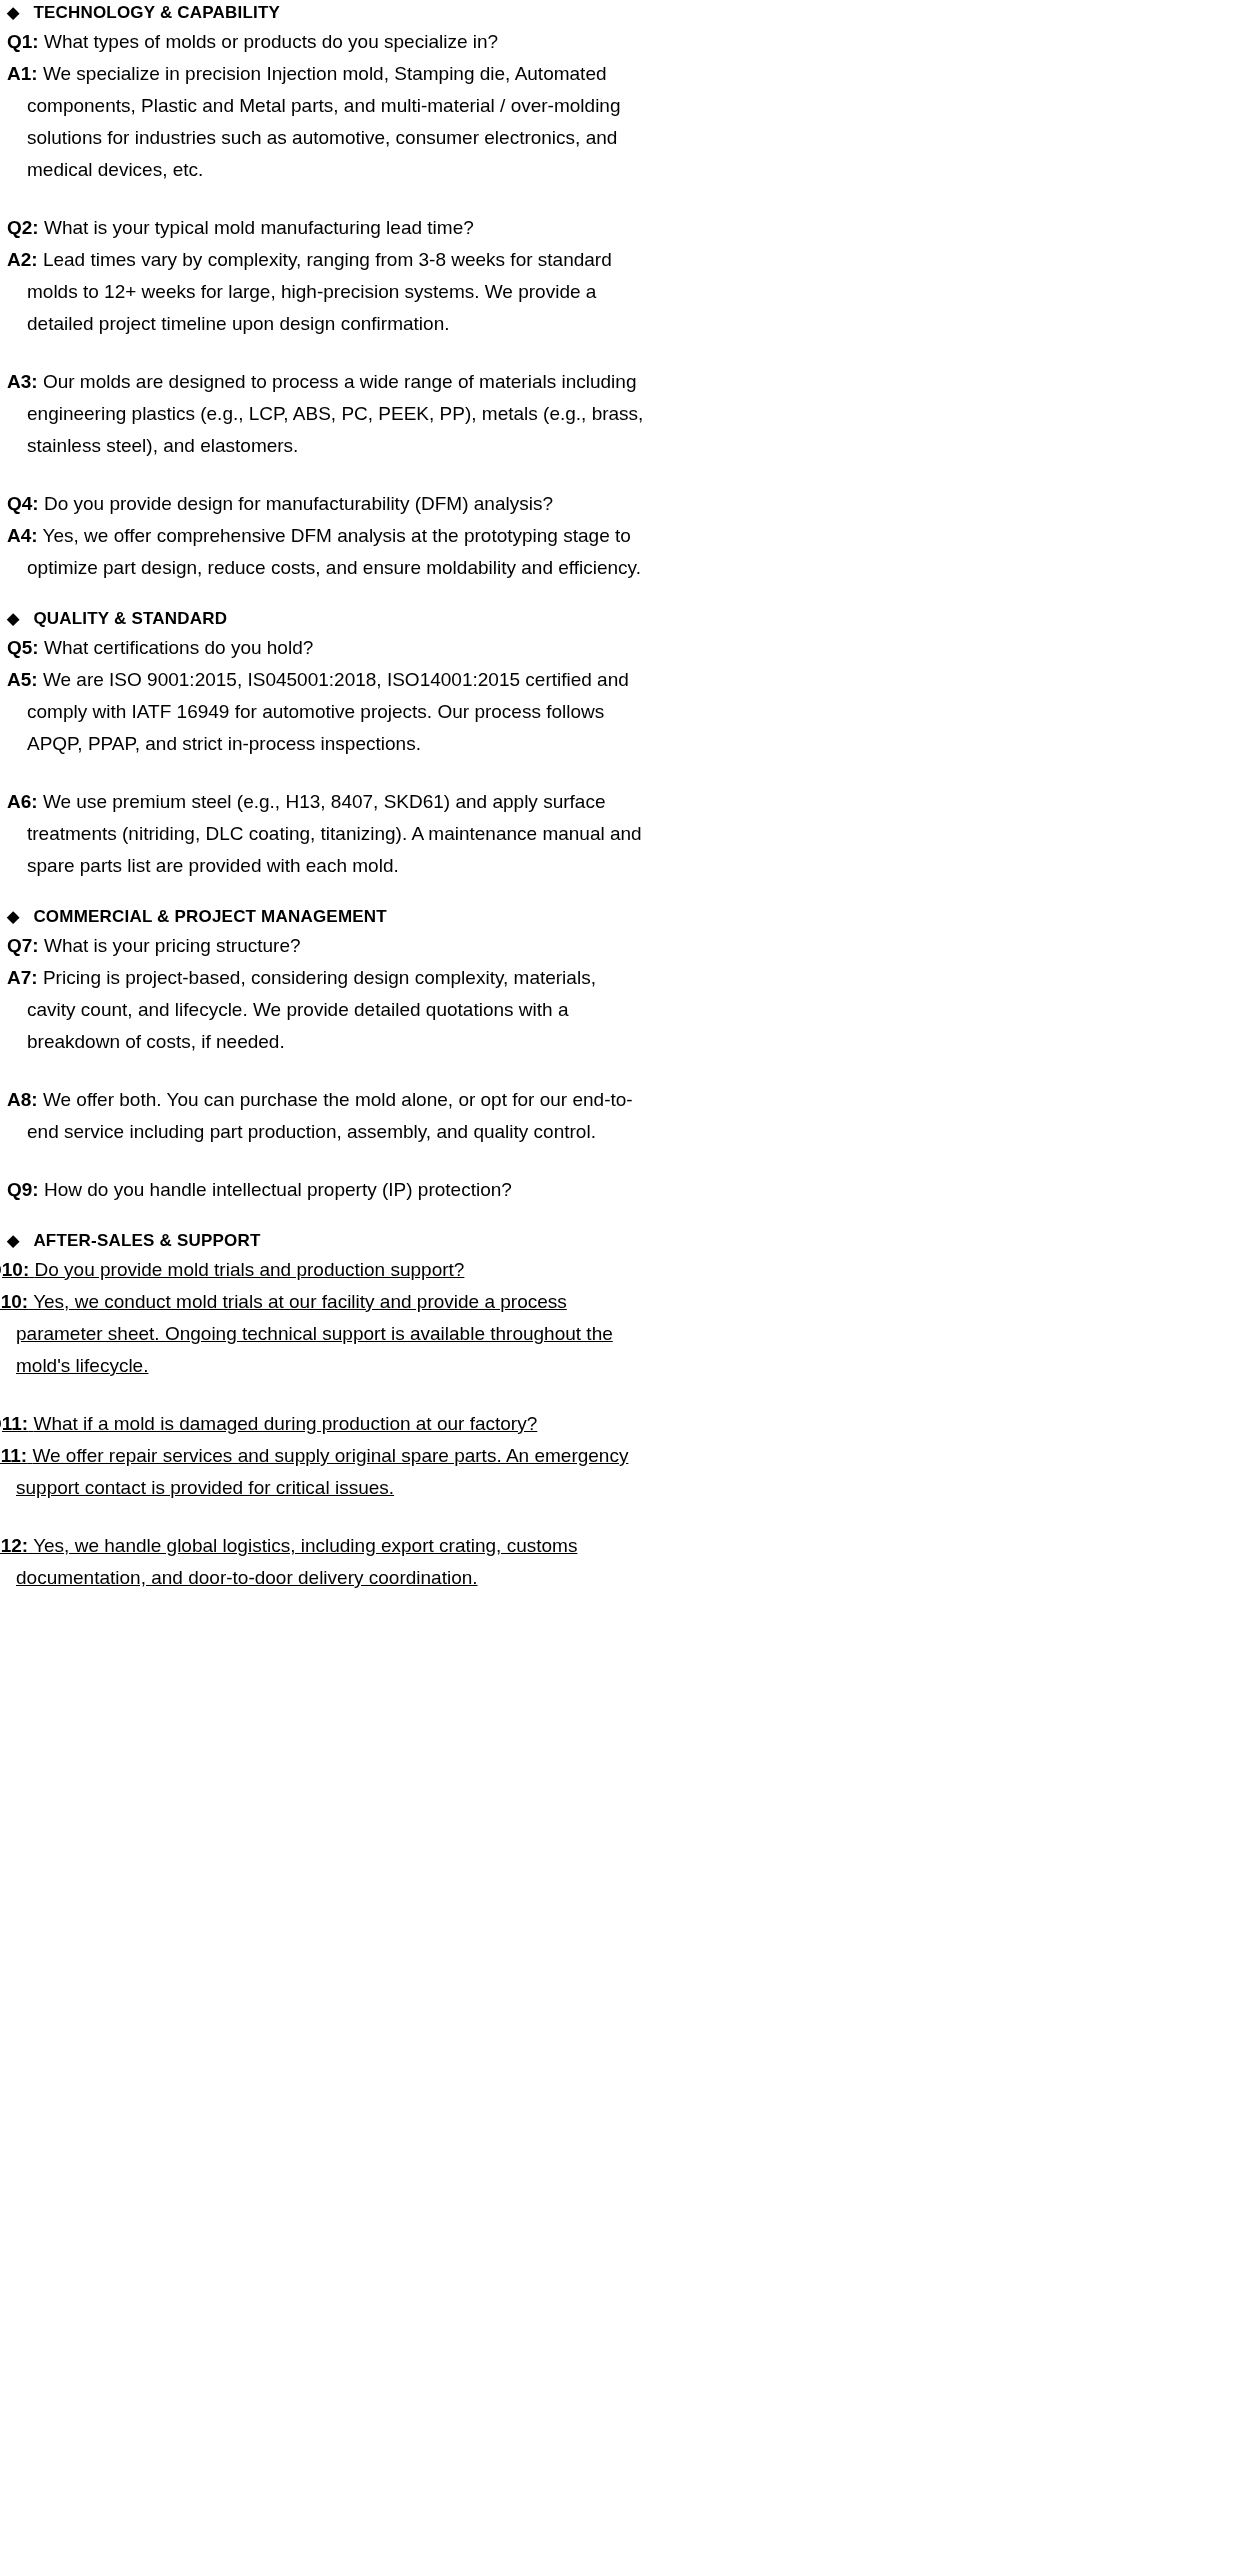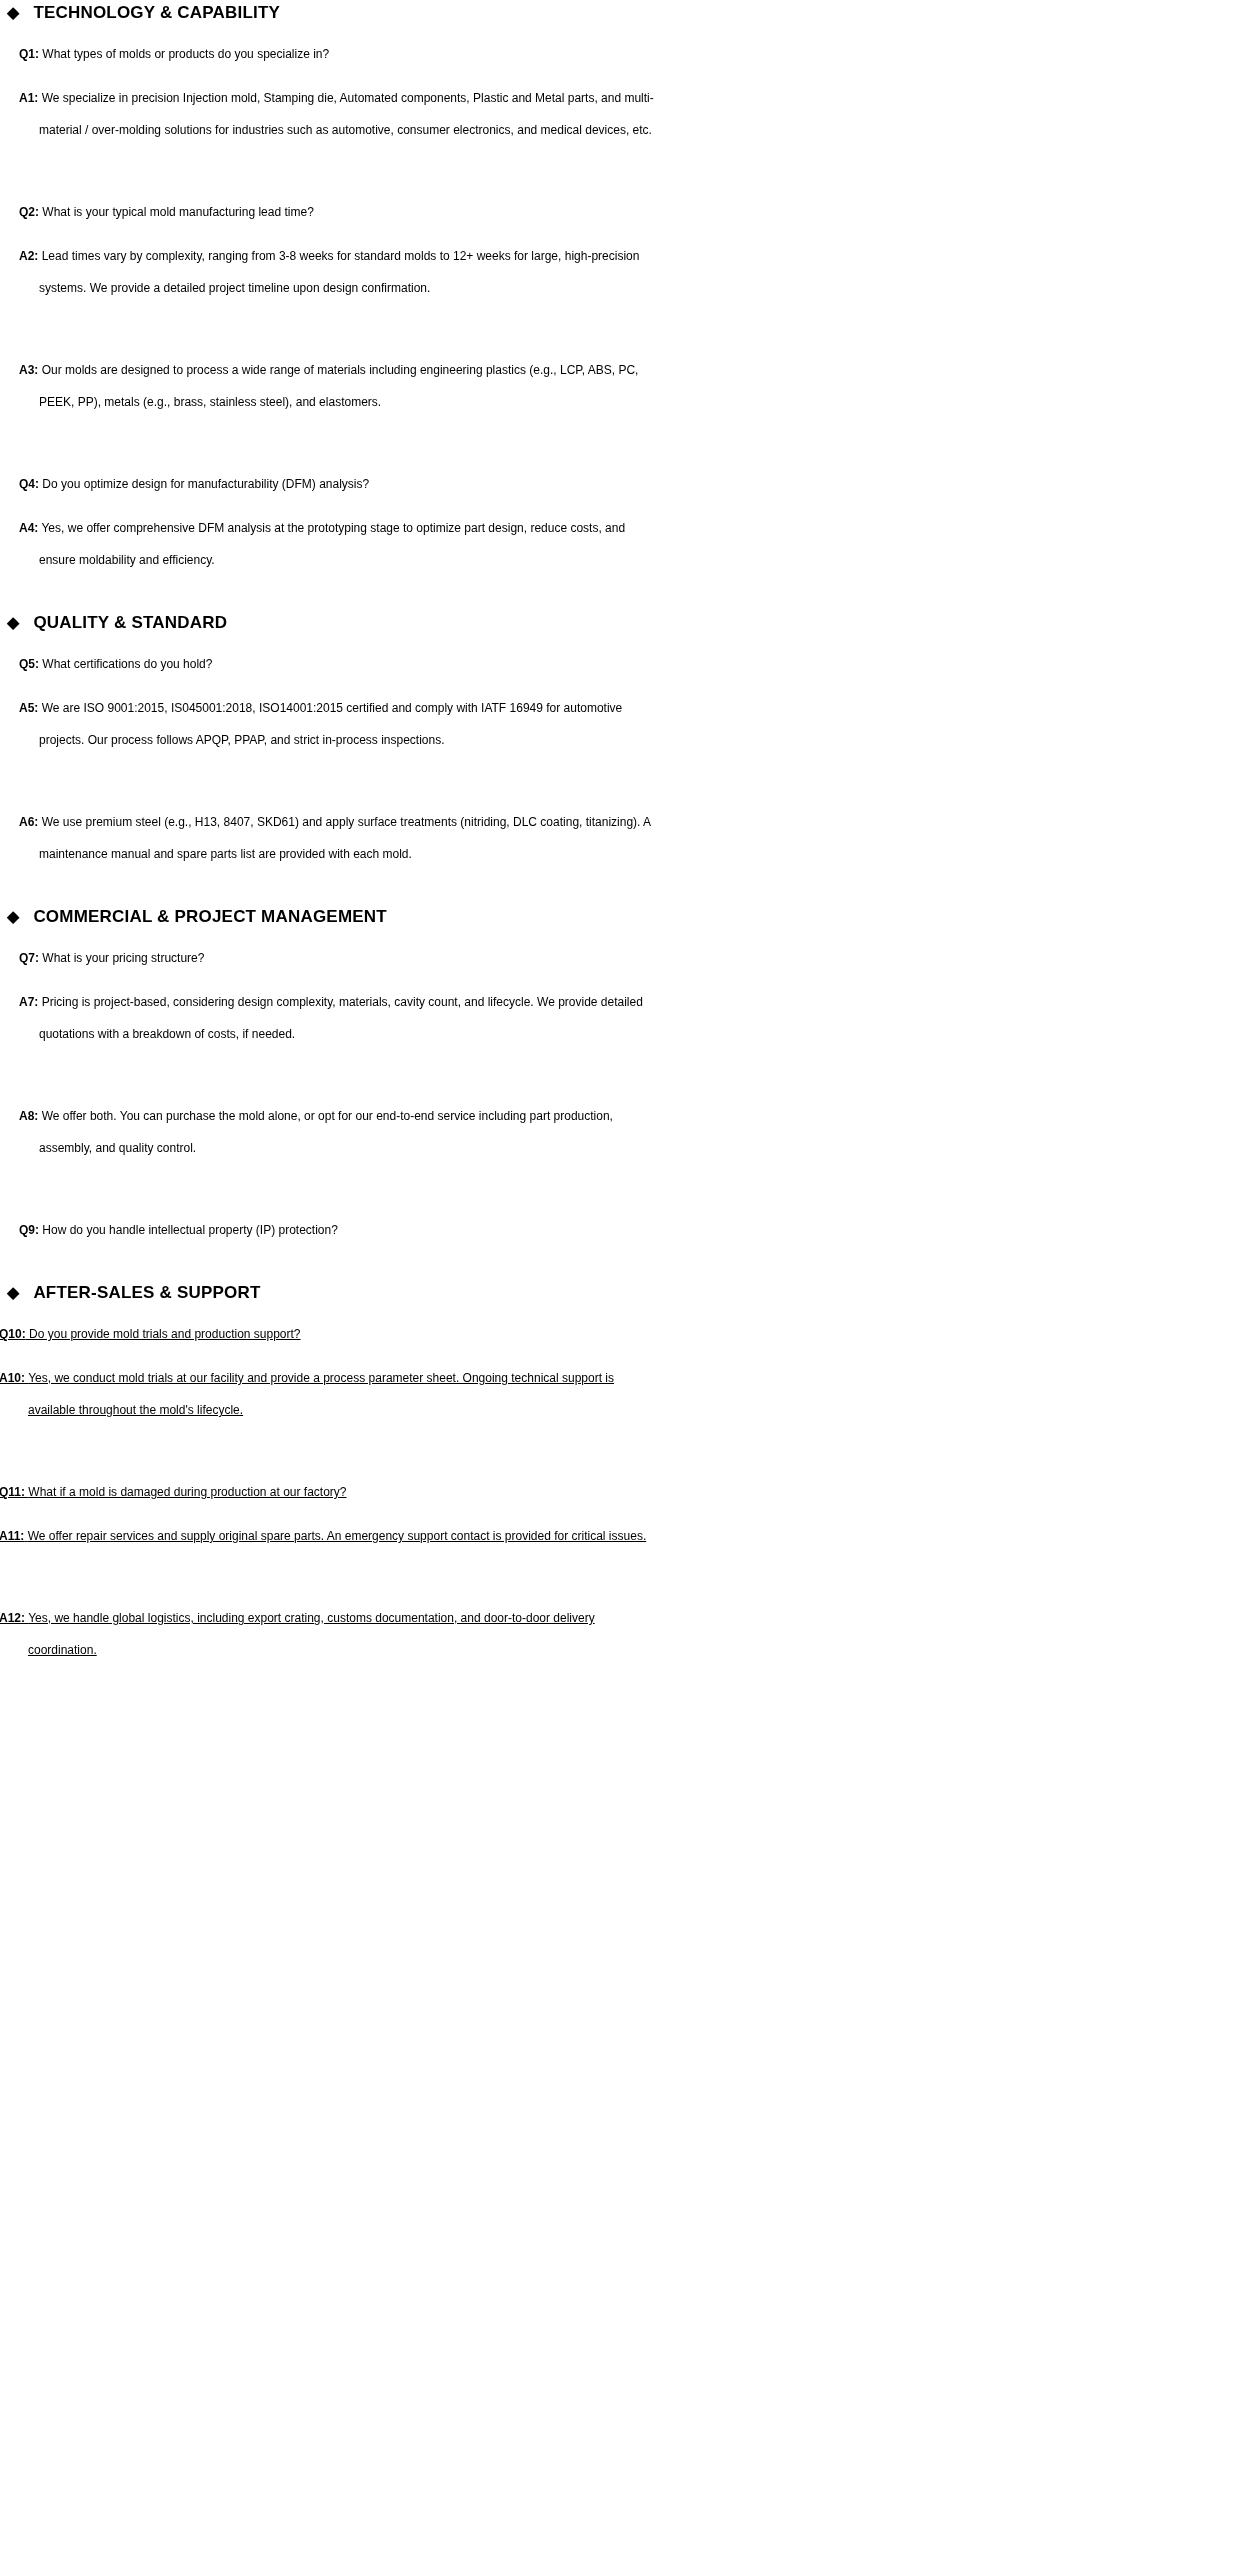--- a/index.html
+++ b/index.html
@@ -42,25 +42,25 @@
   .section-head .sec-title {
     font-size: 17px;
     font-weight: bold;
     letter-spacing: 0.2px;
     line-height: 26px;
     padding-left: 8.4px;
     text-align: center;
   }
   
   .qa-para {
-    font-size: 12px;
+    font-size: 19px;
     line-height: 32px;
     padding-left: 27px;
     text-indent: -20px;
-    margin: 12px;
+    margin: 0;
     max-width: 618px;
   }
   .qa-para.two-digit {
     padding-left: 16px;
     text-indent: -29px;
     max-width: 624px;
     text-decoration: underline;
   }
   .qa-para .lbl {
     font-weight: bold;
@@ -78,21 +78,21 @@
         <span class="sec-title">TECHNOLOGY &amp; CAPABILITY</span>
       </div>
       <p class="qa-para"><span class="lbl">Q1:</span> <span>What types of molds or products do you specialize in?</span></p>
       <p class="qa-para"><span class="lbl">A1:</span> <span>We specialize in precision Injection mold, Stamping die, Automated components, Plastic and Metal parts, and multi-material / over-molding solutions for industries such as automotive, consumer electronics, and medical devices, etc.</span></p>
       <div class="gap-block"></div>
       <p class="qa-para"><span class="lbl">Q2:</span> <span>What is your typical mold manufacturing lead time?</span></p>
       <p class="qa-para"><span class="lbl">A2:</span> <span>Lead times vary by complexity, ranging from 3-8 weeks for standard molds to 12+ weeks for large, high-precision systems. We provide a detailed project timeline upon design confirmation.</span></p>
       <div class="gap-block"></div>
       <p class="qa-para"><span class="lbl">A3:</span> <span>Our molds are designed to process a wide range of materials including engineering plastics (e.g., LCP, ABS, PC, PEEK, PP), metals (e.g., brass, stainless steel), and elastomers.</span></p>
       <div class="gap-block"></div>
-      <p class="qa-para"><span class="lbl">Q4:</span> <span>Do you optimize design for manufacturability (DFM) analysis?</span></p>
+      <p class="qa-para"><span class="lbl">Q4:</span> <span>Do you provide design for manufacturability (DFM) analysis?</span></p>
       <p class="qa-para"><span class="lbl">A4:</span> <span>Yes, we offer comprehensive DFM analysis at the prototyping stage to optimize part design, reduce costs, and ensure moldability and efficiency.</span></p>
       <div class="gap-section"></div>
       <div class="section-head">
         <span class="bullet">◆</span>
         <span class="sec-title">QUALITY &amp; STANDARD</span>
       </div>
       <p class="qa-para"><span class="lbl">Q5:</span> <span>What certifications do you hold?</span></p>
       <p class="qa-para"><span class="lbl">A5:</span> <span>We are ISO 9001:2015, IS045001:2018, ISO14001:2015 certified and comply with IATF 16949 for automotive projects. Our process follows APQP, PPAP, and strict in-process inspections.</span></p>
       <div class="gap-block"></div>
       <p class="qa-para"><span class="lbl">A6:</span> <span>We use premium steel (e.g., H13, 8407, SKD61) and apply surface treatments (nitriding, DLC coating, titanizing). A maintenance manual and spare parts list are provided with each mold.</span></p>

